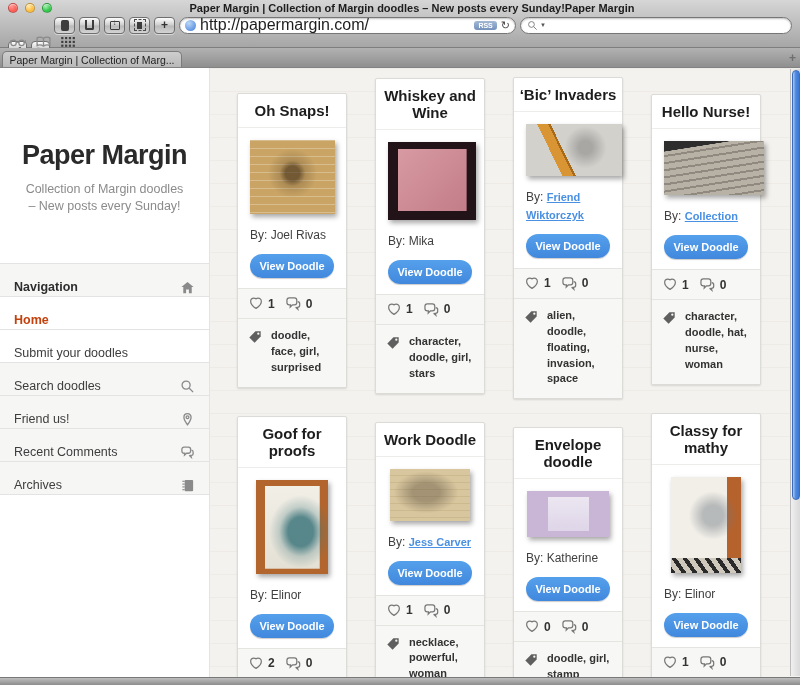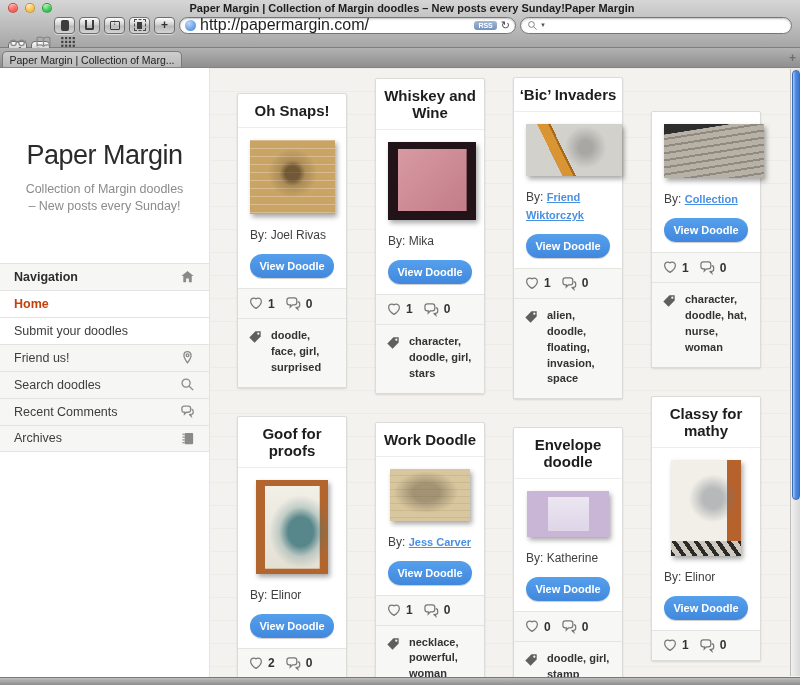--- a/index.html
+++ b/index.html
@@ -43,24 +43,24 @@
   .tabbar { height:20px; background:linear-gradient(#b2b2b2,#8f8f8f); border-bottom:1px solid #828282; position:relative; display:flex; align-items:flex-end; }
   .tab { width:180px; height:16px; margin-left:2px; background:linear-gradient(#cecece,#b9b9b9); border:1px solid #7c7c7c; border-bottom:none; border-radius:5px 5px 0 0; font-size:10.5px; color:#222; text-align:center; line-height:17px; white-space:nowrap; overflow:hidden; padding:0 6px; }
   .newtab { position:absolute; right:4px; bottom:2px; color:#6e6e6e; font-size:12px; font-weight:bold; }
 
   
   .content { position:absolute; top:68px; left:0; right:0; bottom:8px; display:flex; overflow:hidden;
     background:
       repeating-linear-gradient(180deg, rgba(120,110,95,.05) 0 1px, transparent 1px 23px),
       #f4f2ee; }
   .sidebar { width:210px; flex:none; background:#fff; border-right:1px solid #e6e3df; padding-top:72px; }
-  .logo { font-size:27px; font-weight:400; color:#2a2a2a; text-align:center; letter-spacing:-.5px; }
+  .logo { font-size:27px; font-weight:700; color:#2a2a2a; text-align:center; letter-spacing:-.5px; }
   .tagline { font-size:12.5px; color:#8b8b8b; text-align:center; line-height:1.35; margin:10px 24px 0; }
   .nav { margin-top:48px; list-style:none; }
-  .nav li { height:27px; display:flex; align-items:center; padding:0 14px; border-top:1px solid #e3e3e3; font-size:12.5px; color:#3d3d3d; background:#fff; }
+  .nav li { height:27px; display:flex; padding:16px 14px; border-top:1px solid #e3e3e3; font-size:12.5px; color:#3d3d3d; background:#fff; }
   .nav li:last-child { border-bottom:1px solid #e3e3e3; }
   .nav li.hdr { font-weight:bold; color:#2e2e2e; background:#f6f6f5; }
   .nav li.gray { background:#f6f6f5; }
   .nav li.active span.lbl { color:#c2410c; font-weight:bold; }
   .nav .lbl { flex:1; }
   .nav .nicon { width:15px; height:15px; flex:none; }
 
   .main { flex:1; padding:27px 8px 0 27px; display:flex; gap:28px; align-items:center; }
   .col { width:110px; flex:none; display:flex; flex-direction:column; gap:28px; }
 
@@ -205,31 +205,31 @@
             <path d="M8 2 L14.5 7.5 H12.5 V14 H9.5 V10 H6.5 V14 H3.5 V7.5 H1.5 Z"></path>
           </svg>
       </li>
       <li class="active">
         <span class="lbl">Home</span>
       </li>
       <li>
         <span class="lbl">Submit your doodles</span>
       </li>
       <li class="gray">
+        <span class="lbl">Search doodles</span>
+        <svg class="nicon icon" viewBox="0 0 16 16">
+            <circle cx="6.5" cy="6.5" r="4.3"></circle>
+            <line x1="9.9" y1="9.9" x2="14" y2="14"></line>
+          </svg>
+      </li>
+      <li class="gray">
         <span class="lbl">Friend us!</span>
         <svg class="nicon icon" viewBox="0 0 16 16">
             <path d="M8 1.8 C5.7 1.8 4.2 3.6 4.2 5.6 C4.2 8.6 8 13.6 8 13.6 C8 13.6 11.8 8.6 11.8 5.6 C11.8 3.6 10.3 1.8 8 1.8 Z"></path>
             <circle cx="8" cy="5.6" r="1.5"></circle>
-          </svg>
-      </li>
-      <li class="gray">
-        <span class="lbl">Search doodles</span>
-        <svg class="nicon icon" viewBox="0 0 16 16">
-            <circle cx="6.5" cy="6.5" r="4.3"></circle>
-            <line x1="9.9" y1="9.9" x2="14" y2="14"></line>
           </svg>
       </li>
       <li class="gray">
         <span class="lbl">Recent Comments</span>
         <svg class="nicon icon" viewBox="0 0 16 16">
             <path d="M2 4.5 A2.3 2.3 0 0 1 4.3 2.2 H9 A2.3 2.3 0 0 1 11.3 4.5 V6.5 A2.3 2.3 0 0 1 9 8.8 H7 L4.8 10.8 L5 8.8 H4.3 A2.3 2.3 0 0 1 2 6.5 Z"></path>
             <path d="M12.2 5.5 A2 2 0 0 1 14 7.5 V9 A2 2 0 0 1 12 11 H11.5 L12 13 L9.8 11"></path>
           </svg>
       </li>
       <li class="gray">
@@ -403,20 +403,21 @@
               <path d="M1.5 8.5 L8.5 1.5 L14.5 1.5 L14.5 7.5 L7.5 14.5 Z" fill="#5f5f5f"></path>
               <circle cx="11.8" cy="4.2" r="1.3" fill="#f7f7f5"></circle>
             </svg>
           <span class="tag-text">doodle, girl, stamp</span>
         </div>
       </div>
     </div>
 
     <div class="col">
       <div class="card">
+        <div class="card-title">Hello Nurse!</div>
         <div class="card-body">
           <div class="thumb t3"></div>
           <div class="byline"><span>By:</span> <span class="author-name author-link">Collection</span></div>
           <button class="view-btn">View Doodle</button>
         </div>
         <div class="card-stats">
           <svg class="cicon" width="16" height="15" viewBox="0 0 16 16">
               <path d="M8 13.2 C8 13.2 2.3 9.6 2.3 5.8 C2.3 3.6 4 2.2 5.8 2.2 C7.1 2.2 8 3.1 8 3.1 C8 3.1 8.9 2.2 10.2 2.2 C12 2.2 13.7 3.6 13.7 5.8 C13.7 9.6 8 13.2 8 13.2 Z"></path>
             </svg>
           <span class="num">1</span>

